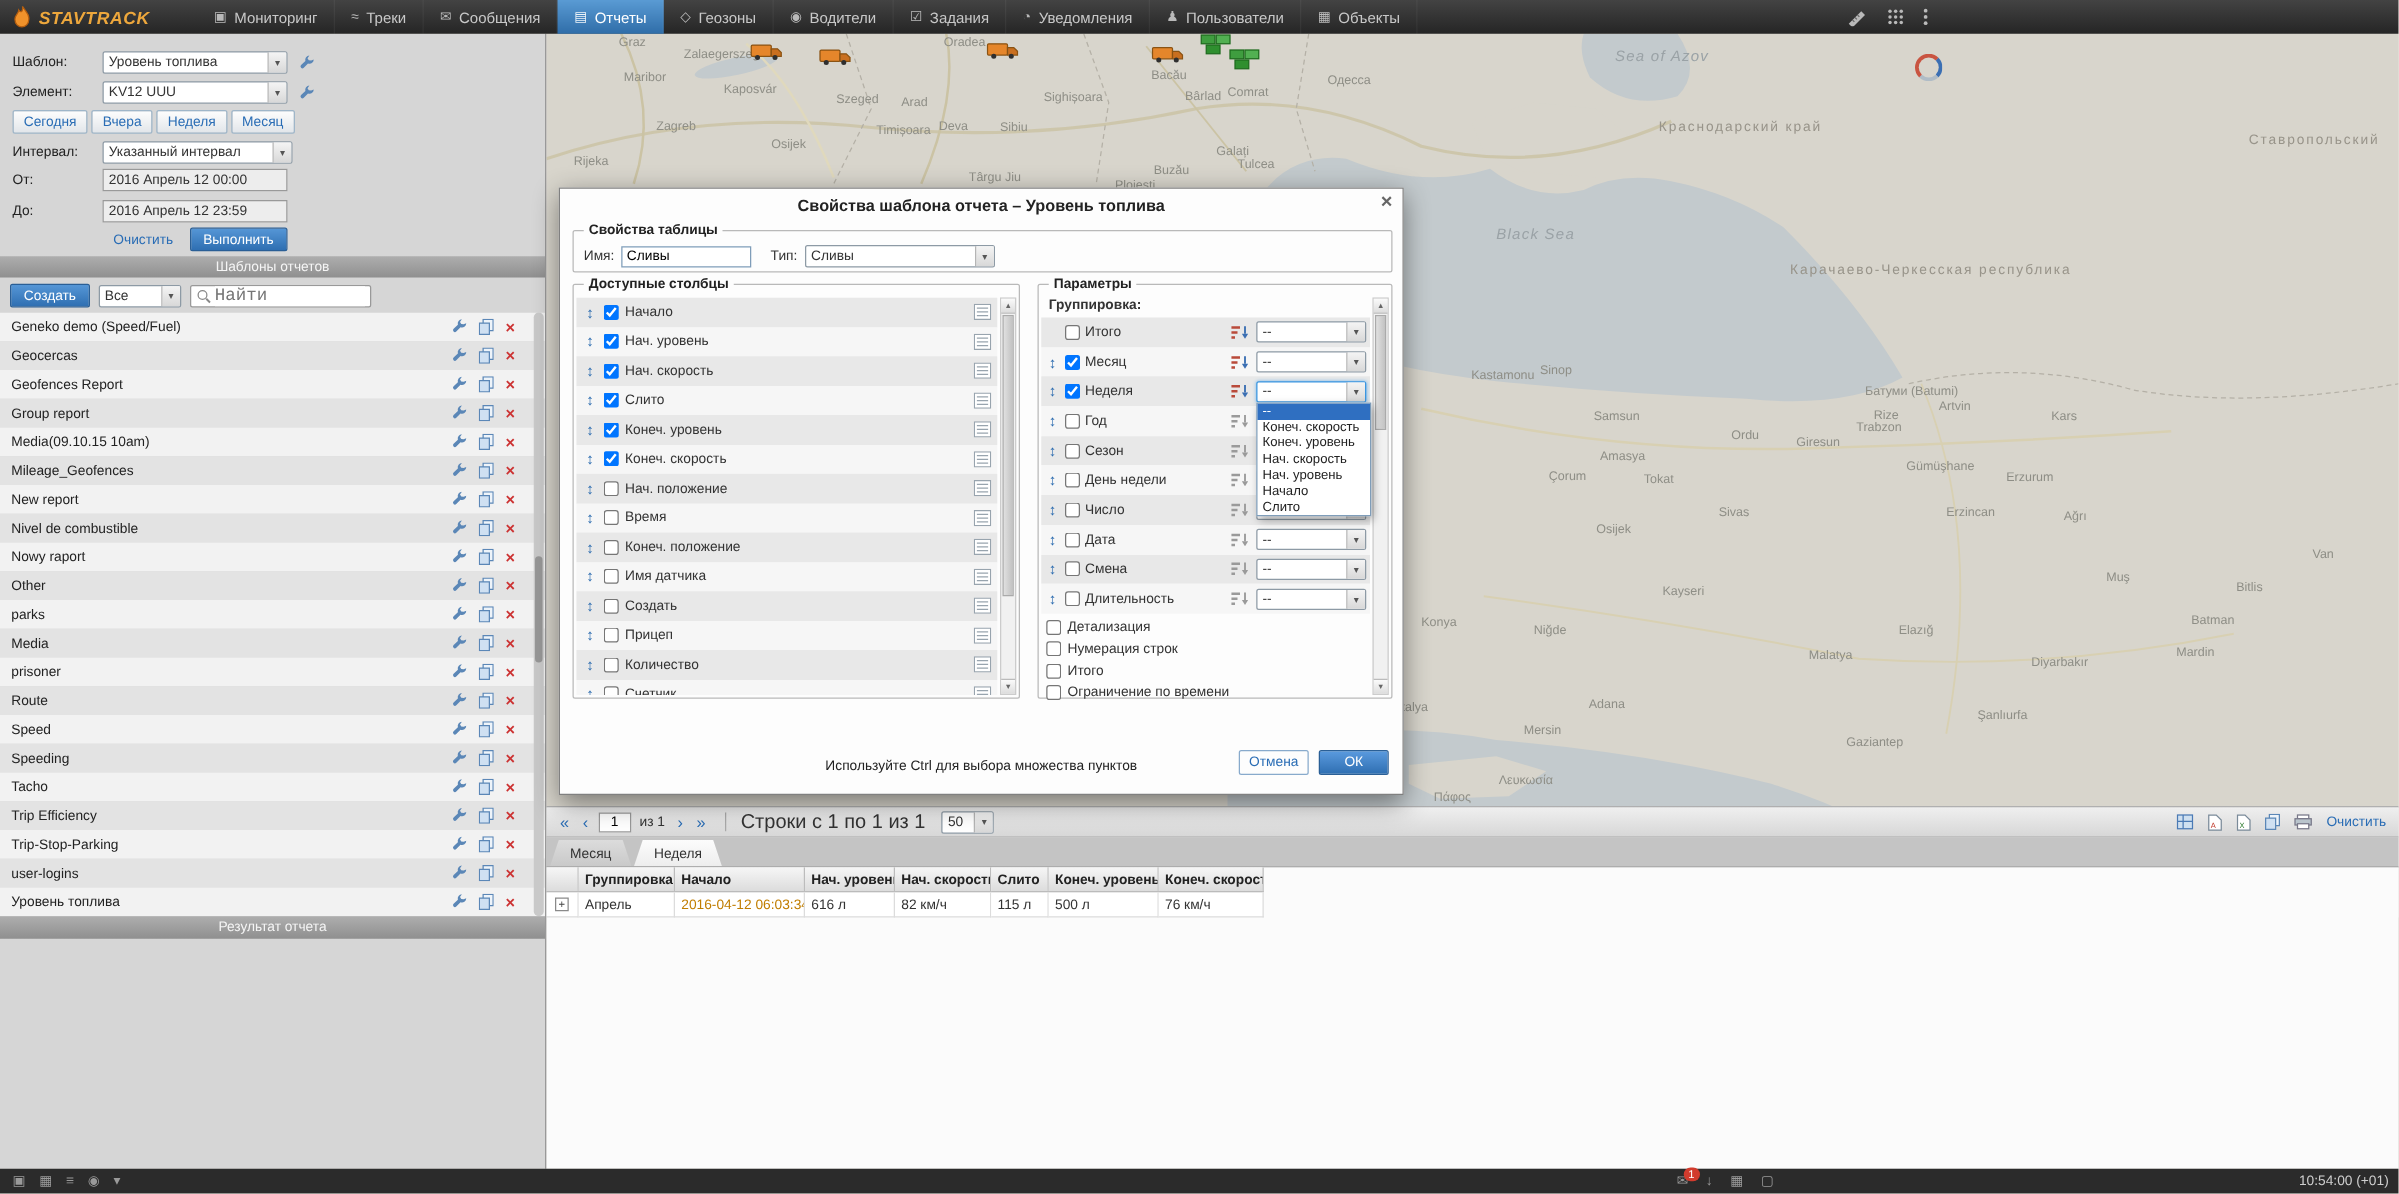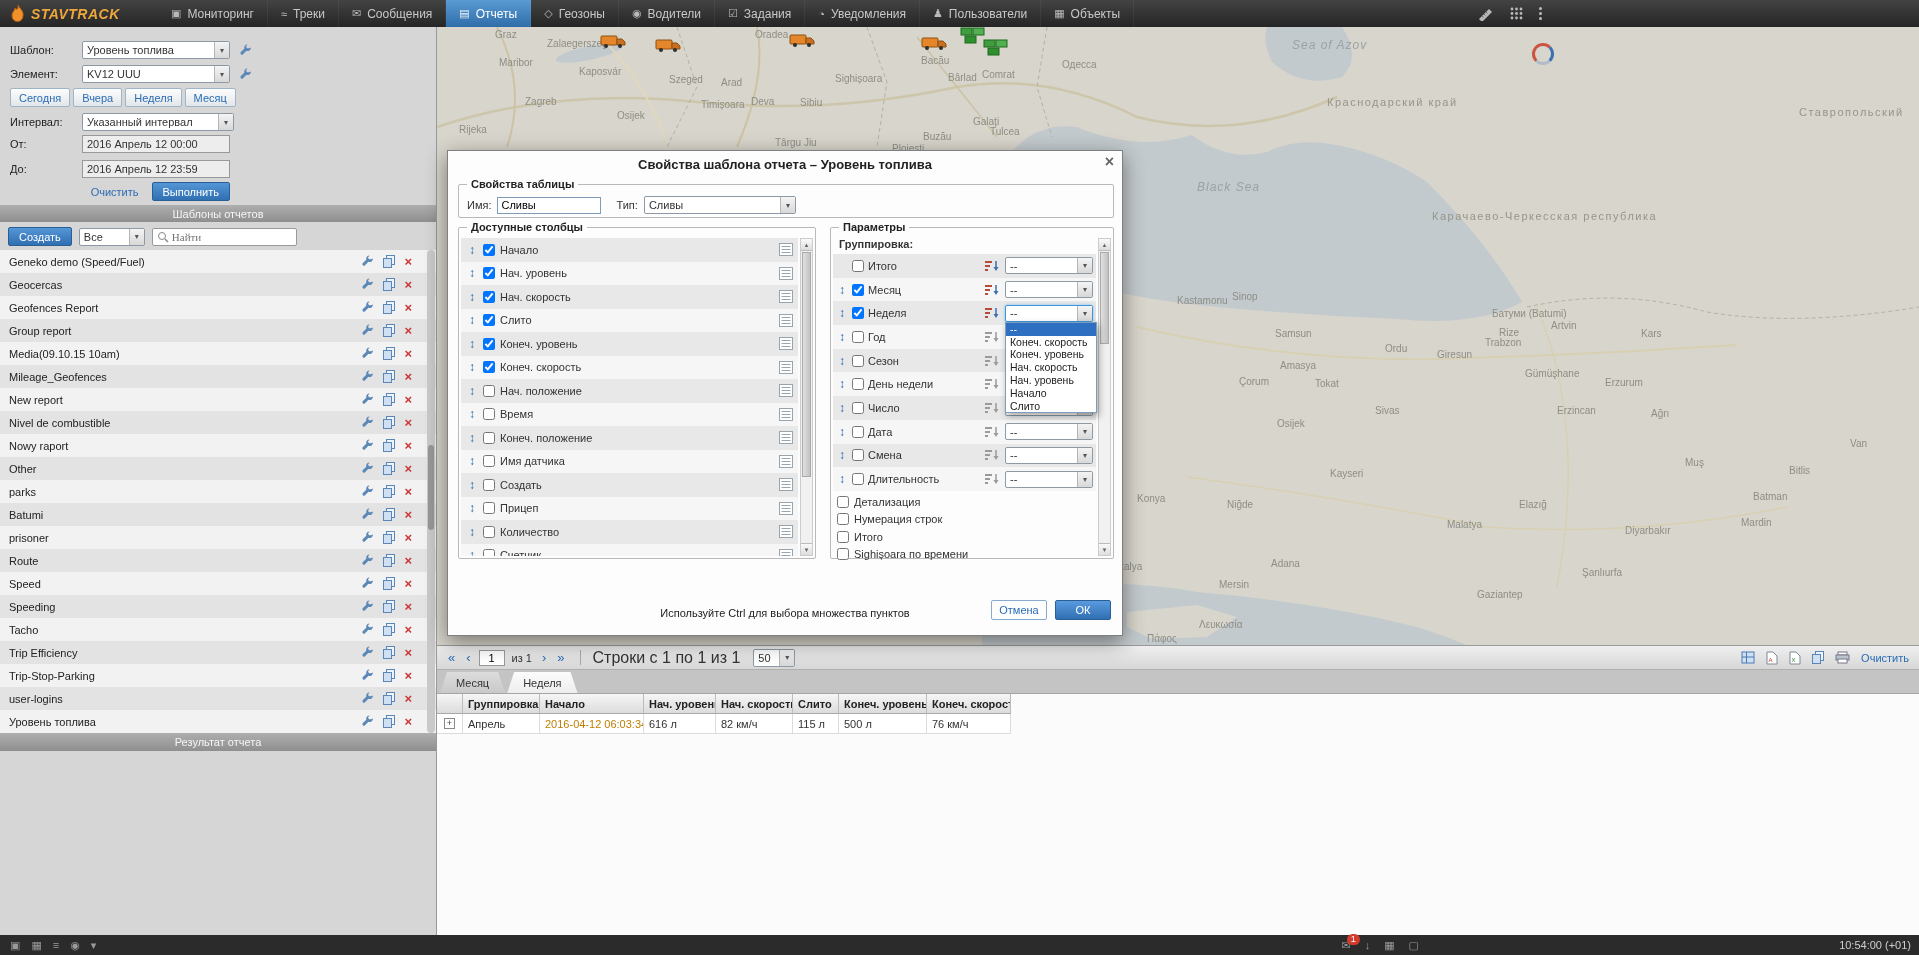--- a/index.html
+++ b/index.html
@@ -32,21 +32,21 @@
 .mini-ico{margin-left:9px;cursor:pointer;display:flex;align-items:center}
 #quick-ranges{position:absolute;left:10px;top:61px;display:flex;gap:3px}
 .qr-btn{min-width:47px;padding:0 8px;height:19px;display:flex;align-items:center;justify-content:center;font-size:11px;color:#2a6db5;background:linear-gradient(#fdfdfd,#e2e6ea);border:1px solid #9fb6c9;border-radius:2px;cursor:pointer}
 .txt-input{height:18px;border:1px solid #999;background:#ededed;font-size:11px;padding:0 4px;width:148px;color:#333;font-family:inherit}
 .run-row{position:absolute;top:155px;left:0;width:232px;display:flex;justify-content:flex-end;align-items:center;gap:13px;padding-right:2px}
 .link-btn{color:#2a6db5;cursor:pointer;font-size:11px;background:none;border:none;font-family:inherit}
 .btn-primary{background:linear-gradient(#5596d6,#2f6fb2);color:#fff;border:1px solid #2a5f96;border-radius:2px;font-size:11px;height:19px;padding:0 10px;cursor:pointer;font-family:inherit}
 #templates-header{position:absolute;left:0;right:0;top:178px;height:17px;background:linear-gradient(#aeaeae,#8f8f8f);color:#f5f5f5;display:flex;align-items:center;justify-content:center}
 #create-row{position:absolute;left:0;right:0;top:196px;height:27px;display:flex;align-items:center;padding:0 8px;gap:7px}
 .search-box{height:18px;background:#fff;border:1px solid #999;border-radius:2px;display:flex;align-items:center;padding:0 4px;gap:3px;width:145px}
-.search-box input{border:0;outline:0;flex:1;font-size:11px;width:100%;font-family:Liberation Serif, serif}
+.search-box input{border:0;outline:0;flex:1;font-size:14px;width:100%;font-family:Liberation Mono, monospace}
 #report-list{position:absolute;left:0;right:0;top:223px;height:483px;overflow:hidden}
 .report-row{height:23px;display:flex;align-items:center;padding:0 14px 0 9px;font-size:11px;color:#222;cursor:pointer}
 .report-row:nth-child(odd){background:#f2f2f2}
 .report-row:nth-child(even){background:#e3e3e3}
 .report-name{flex:1;white-space:nowrap;overflow:hidden}
 .row-icons{display:flex;gap:9px;align-items:center;margin-right:10px}
 .r-ico{display:flex;align-items:center;cursor:pointer}
 .del-x{color:#c33;font-weight:bold;font-size:13px;cursor:pointer;line-height:1}
 #list-scroll{position:absolute;right:1px;top:223px;width:8px;height:483px;background:#c9c9c9;border-radius:4px}
 #list-scroll .thumb{position:absolute;left:1px;right:1px;top:195px;height:85px;background:#979797;border-radius:3px}
@@ -468,21 +468,21 @@
             <span class="r-ico">
               <svg width="12" height="13" viewBox="0 0 12 13">
                 <rect x="3.5" y="0.5" width="8" height="9" fill="#eef4fa" stroke="#5b87b7"></rect>
                 <rect x="0.5" y="3.5" width="8" height="9" fill="#cfe0f2" stroke="#5b87b7"></rect>
               </svg>
             </span>
             <span class="del-x">×</span>
           </span>
         </div>
         <div class="report-row">
-          <span class="report-name">Batumi</span>
+          <span class="report-name">Media</span>
           <span class="row-icons">
             <span class="r-ico">
               <svg width="13" height="13" viewBox="0 0 13 13">
                 <path d="M12 3.6a3.4 3.4 0 0 1-4.6 3.2L4 10.2A1.5 1.5 0 1 1 1.9 8L5.3 4.7A3.4 3.4 0 0 1 8.5 .4L7 2.6l1 1.6 1.9 .1L12 3.6z" fill="#5b87b7"></path>
               </svg>
             </span>
             <span class="r-ico">
               <svg width="12" height="13" viewBox="0 0 12 13">
                 <rect x="3.5" y="0.5" width="8" height="9" fill="#eef4fa" stroke="#5b87b7"></rect>
                 <rect x="0.5" y="3.5" width="8" height="9" fill="#cfe0f2" stroke="#5b87b7"></rect>
@@ -1269,21 +1269,21 @@
           <div class="extra-row">
             <input type="checkbox" style="">
             <span>Нумерация строк</span>
           </div>
           <div class="extra-row">
             <input type="checkbox" style="">
             <span>Итого</span>
           </div>
           <div class="extra-row">
             <input type="checkbox" style="">
-            <span>Sighișoara по времени</span>
+            <span>Ограничение по времени</span>
           </div>
         </div>
       <div class="vscroll vs2">
           <span class="sb-up">▲</span>
           <span class="sb-thumb t2"></span>
           <span class="sb-down">▼</span>
         </div>
     </div>
     <div class="m-hint">Используйте Ctrl для выбора множества пунктов</div>
     <button class="btn-secondary">Отмена</button>

